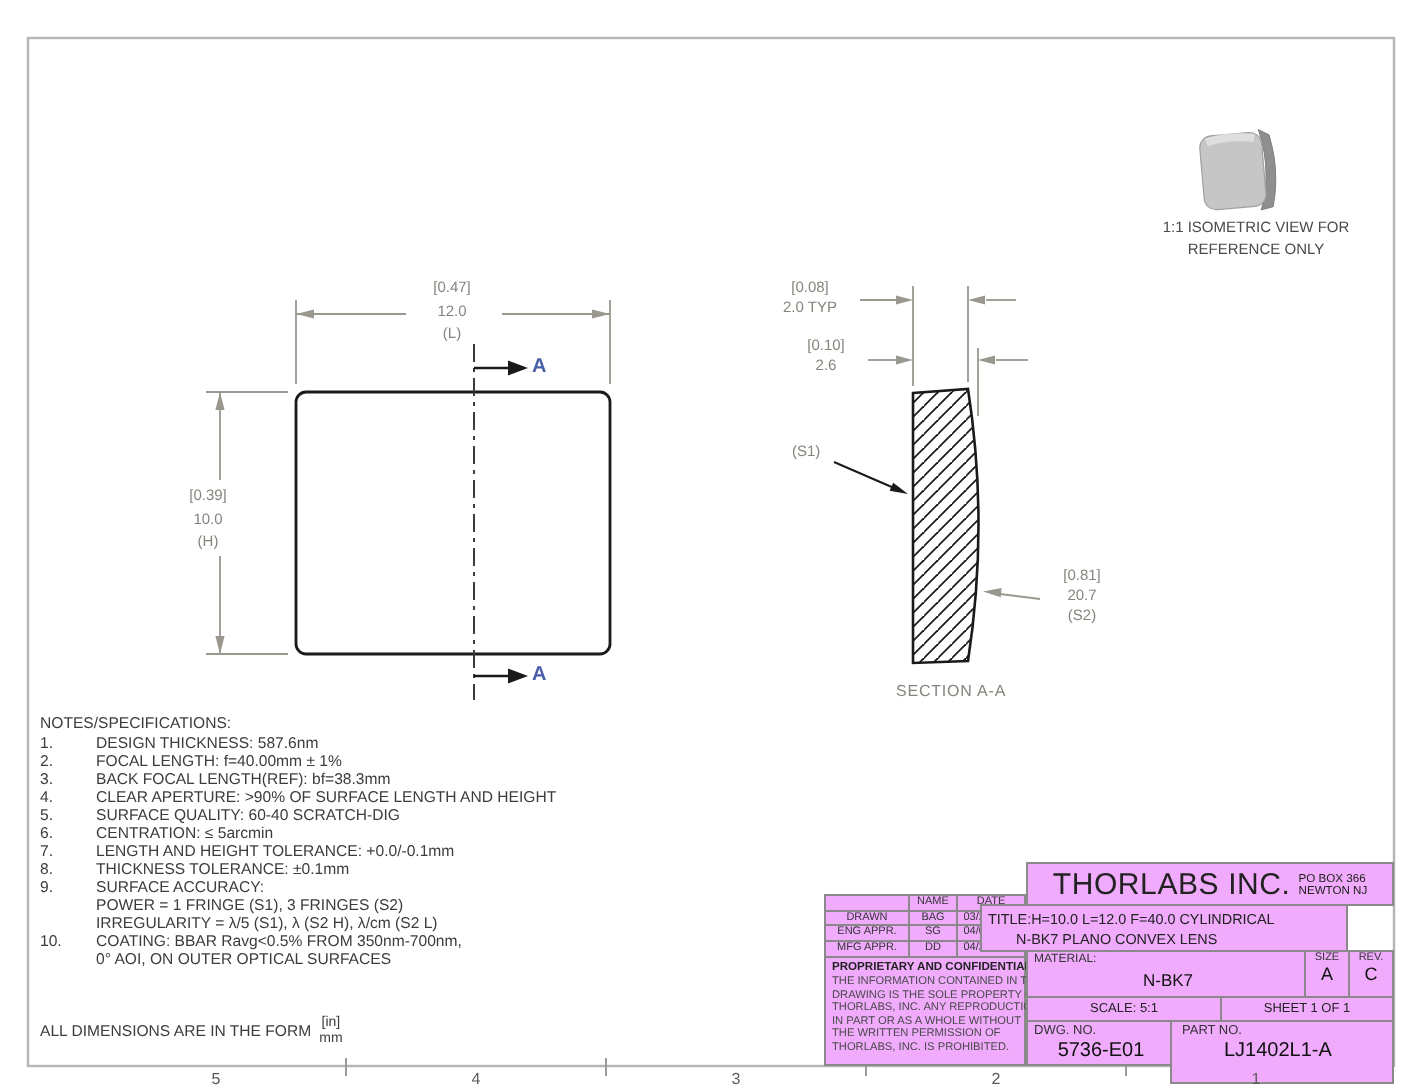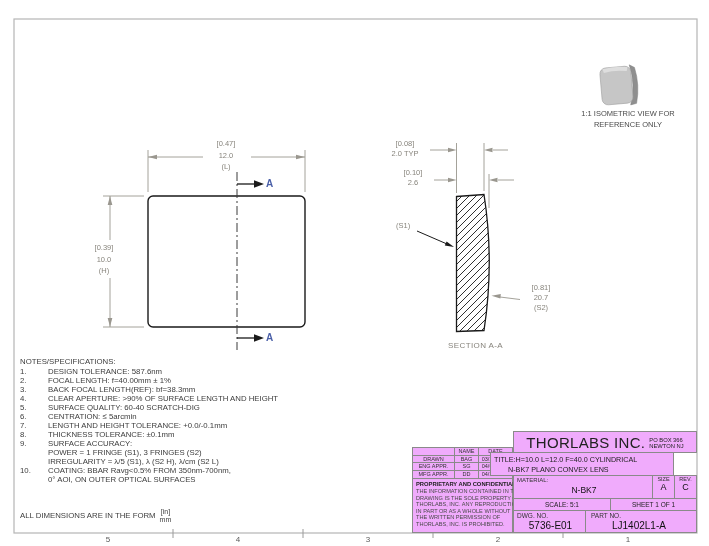--- a/index.html
+++ b/index.html
@@ -169,21 +169,21 @@
 
   <div class="isonote" style="left:560px;top:109px;width:136px;">
     <div>1:1 ISOMETRIC VIEW FOR</div>
     <div>REFERENCE ONLY</div>
   </div>
 
   <div class="notes">
     <div style="margin-bottom:1px;">NOTES/SPECIFICATIONS:</div>
     <div class="n-row">
         <span class="n-num">1.</span>
-        <span class="n-text">DESIGN TOLERANCE: 587.6nm</span>
+        <span class="n-text">DESIGN THICKNESS: 587.6nm</span>
       </div>
     <div class="n-row">
         <span class="n-num">2.</span>
         <span class="n-text">FOCAL LENGTH: f=40.00mm ± 1%</span>
       </div>
     <div class="n-row">
         <span class="n-num">3.</span>
         <span class="n-text">BACK FOCAL LENGTH(REF): bf=38.3mm</span>
       </div>
     <div class="n-row">
@@ -289,21 +289,21 @@
     <div class="bigval">C</div>
   </div>
 
   <div class="tb" style="left:513px;top:498px;width:98px;height:13px;text-align:center;font-size:6.5px;line-height:12px;color:#222;">SCALE: 5:1</div>
   <div class="tb" style="left:610px;top:498px;width:87px;height:13px;text-align:center;font-size:6.5px;line-height:12px;color:#222;">SHEET 1 OF 1</div>
 
   <div class="tb" style="left:513px;top:510px;width:73px;height:23px;">
     <span class="smalllab abs" style="left:3px;top:1px;font-size:6.5px;">DWG.  NO.</span>
     <span class="abs" style="left:0;top:9px;width:73px;text-align:center;font-size:10px;color:#111;">5736-E01</span>
   </div>
-  <div class="tb" style="left:585px;top:510px;width:112px;height:23px;">
+  <div class="tb" style="left:585px;top:510px;width:112px;height:32px;">
     <span class="smalllab abs" style="left:5px;top:1px;font-size:6.5px;">PART  NO.</span>
     <span class="abs" style="left:26px;top:9px;font-size:10px;color:#111;">LJ1402L1-A</span>
   </div>
 
   <span class="zone" style="left:100px;">5</span>
   <span class="zone" style="left:230px;">4</span>
   <span class="zone" style="left:360px;">3</span>
   <span class="zone" style="left:490px;">2</span>
   <span class="zone" style="left:620px;">1</span>
 

